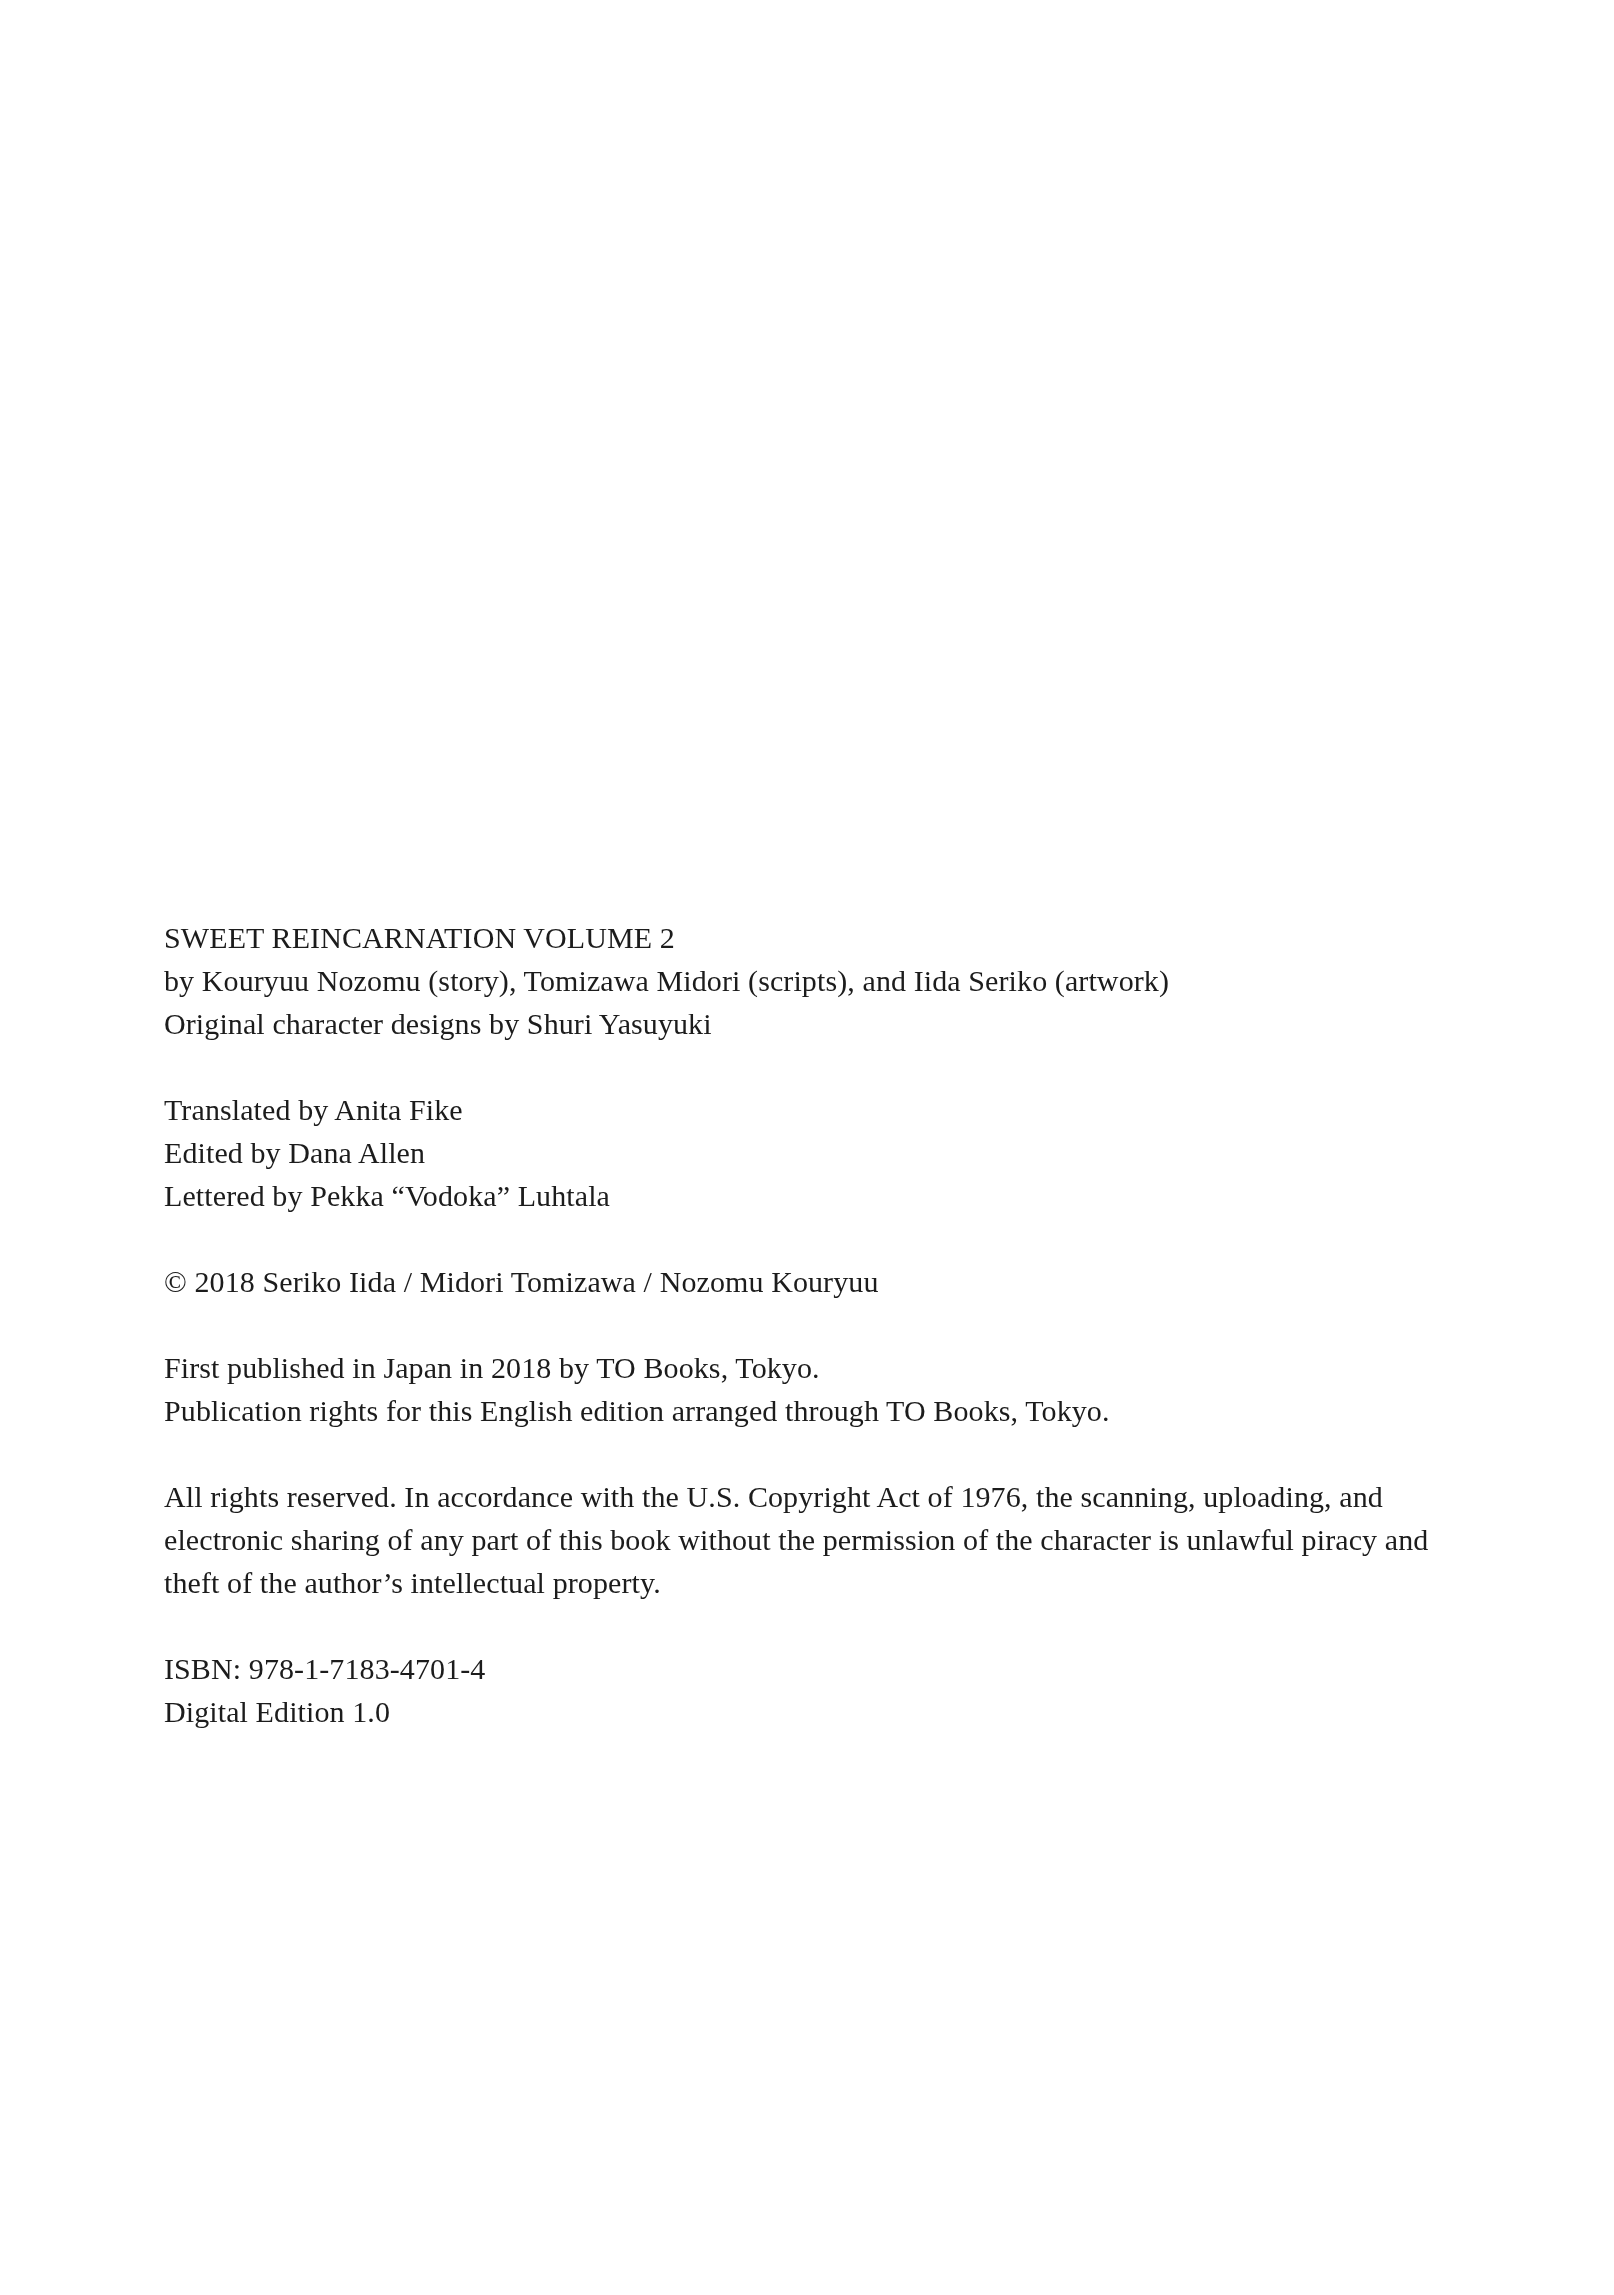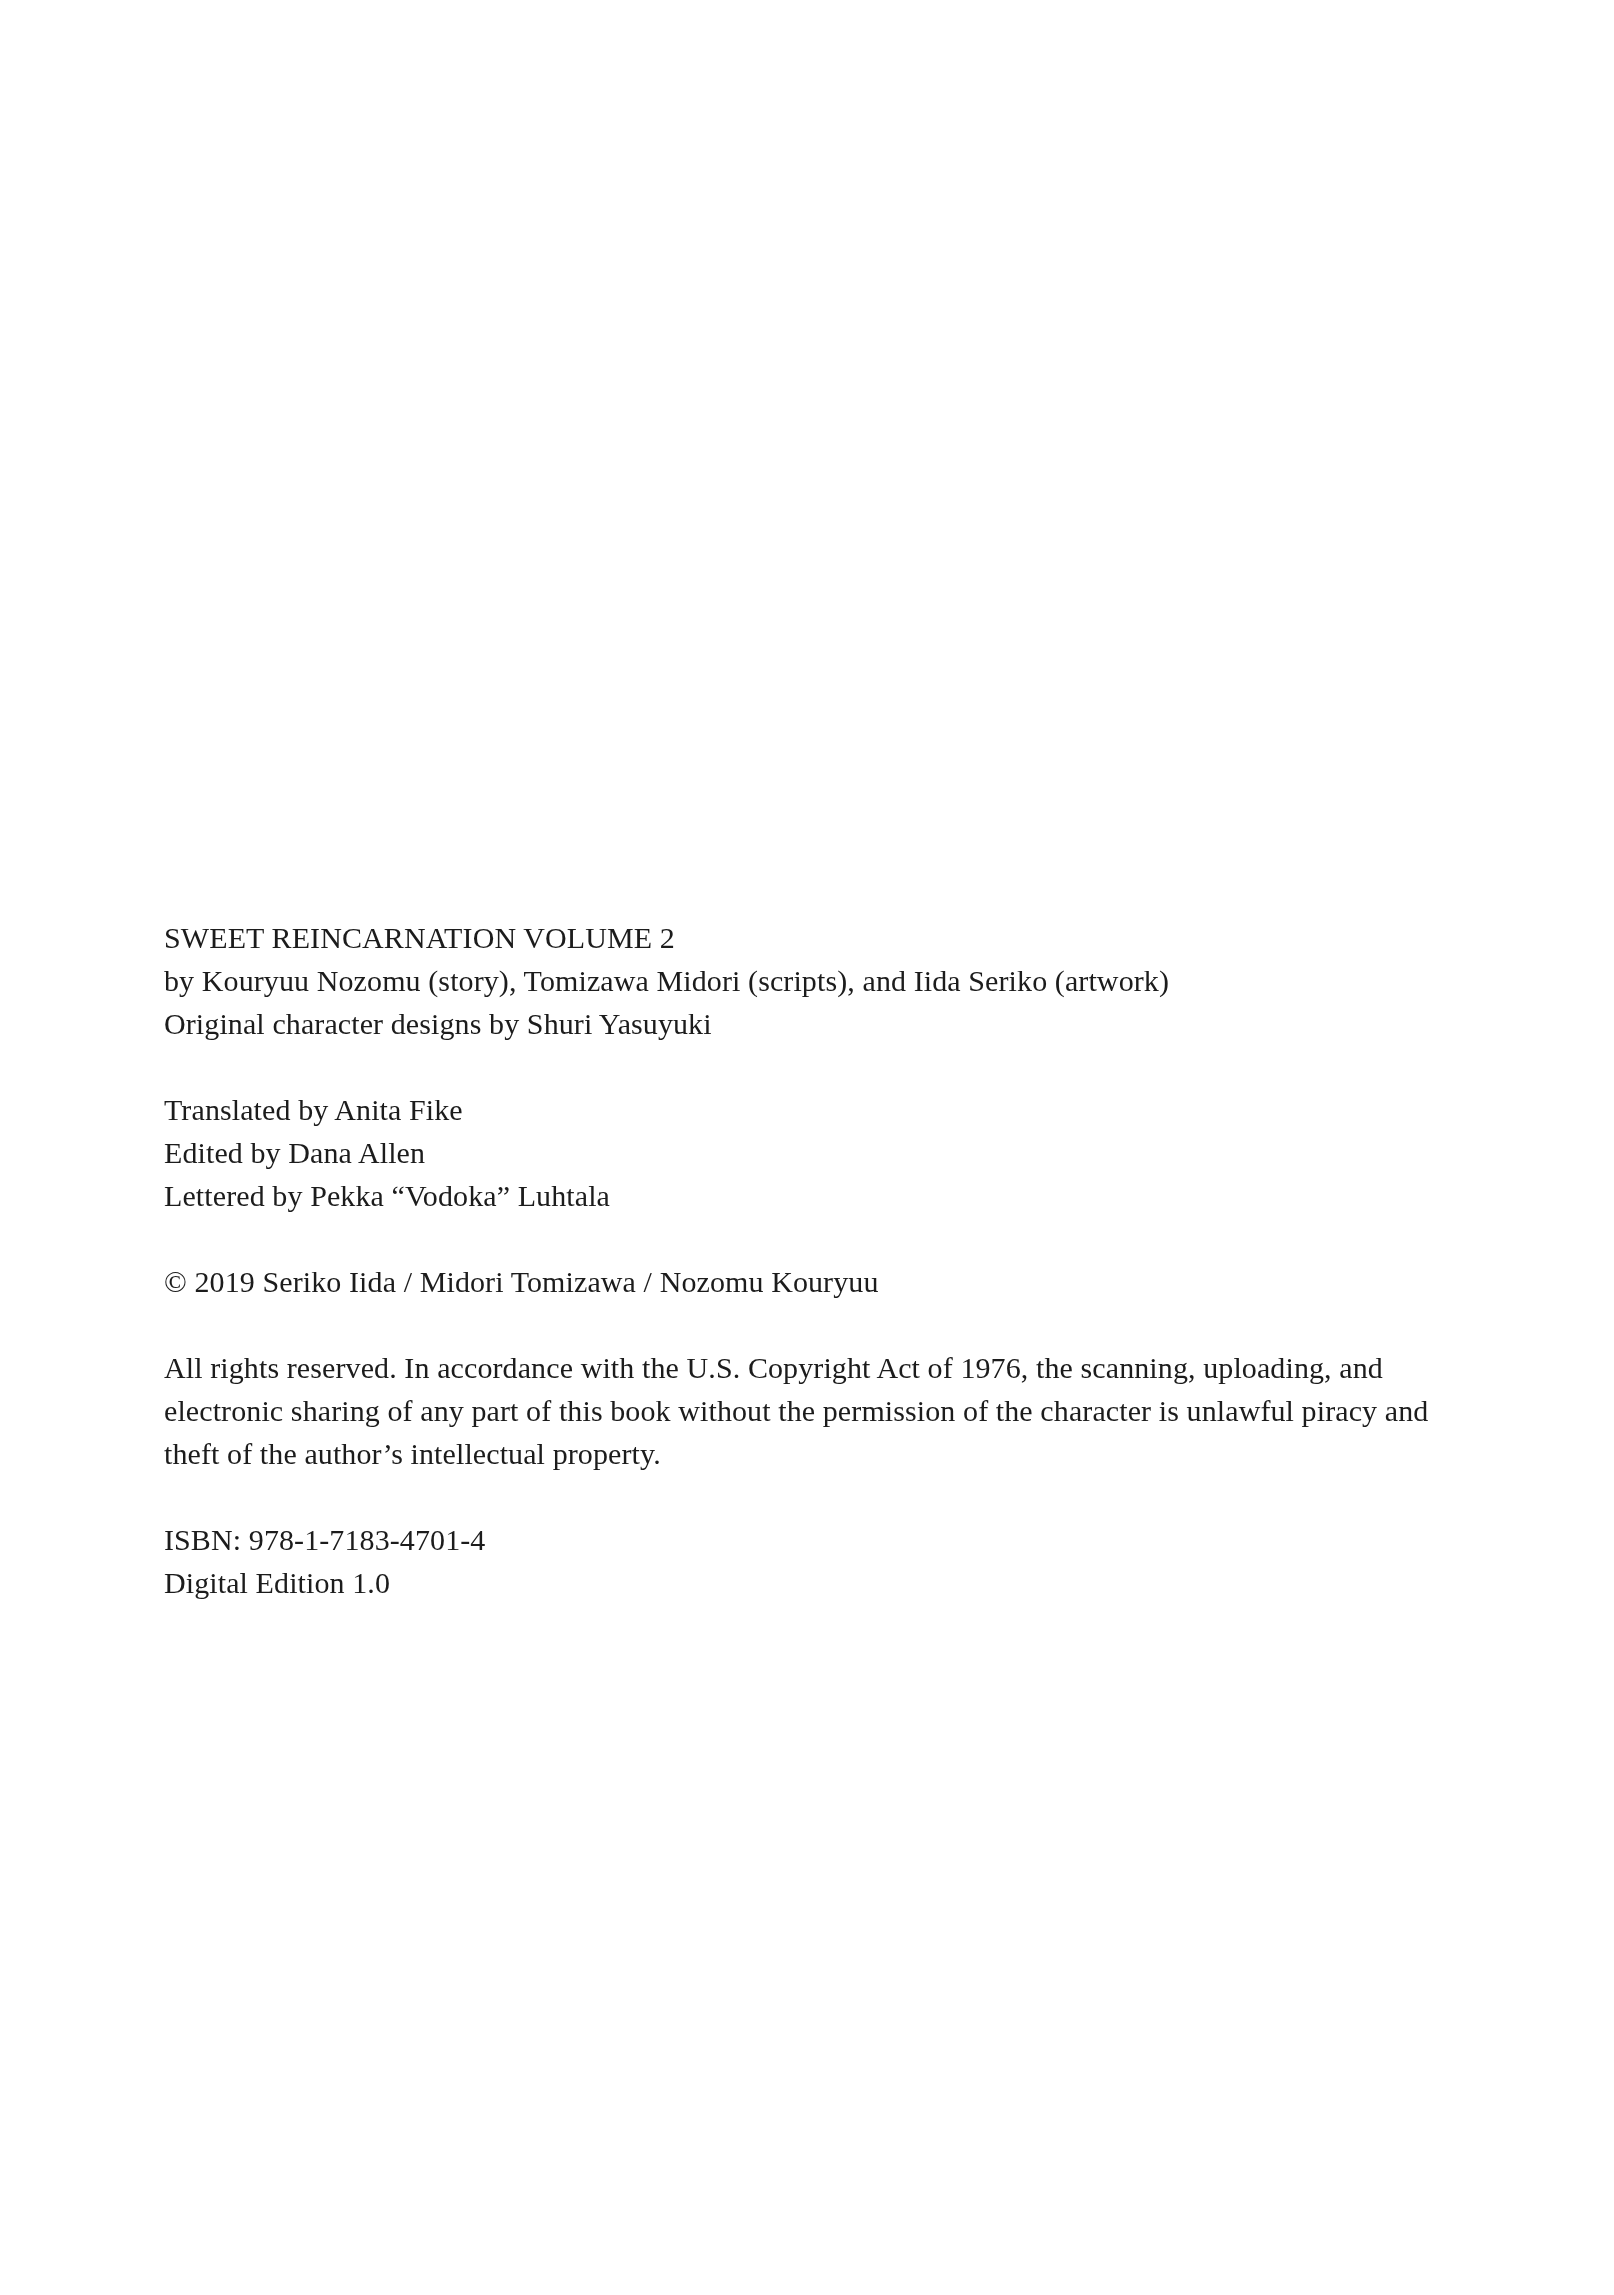--- a/index.html
+++ b/index.html
@@ -44,19 +44,21 @@
 <body>
 
 <div class="page">
   <div class="colophon">
     <p class="block">SWEET REINCARNATION VOLUME 2
 by Kouryuu Nozomu (story), Tomizawa Midori (scripts), and Iida Seriko (artwork)
 Original character designs by Shuri Yasuyuki</p>
     <p class="block">Translated by Anita Fike
 Edited by Dana Allen
 Lettered by Pekka “Vodoka” Luhtala</p>
-    <p class="block">© 2019 Seriko Iida / Midori Tomizawa / Nozomu Kouryuu</p>
+    <p class="block">© 2018 Seriko Iida / Midori Tomizawa / Nozomu Kouryuu</p>
+    <p class="block">First published in Japan in 2018 by TO Books, Tokyo.
+Publication rights for this English edition arranged through TO Books, Tokyo.</p>
     <p class="block">All rights reserved. In accordance with the U.S. Copyright Act of 1976, the scanning, uploading, and electronic sharing of any part of this book without the permission of the character is unlawful piracy and theft of the author’s intellectual property.</p>
     <p class="block">ISBN: 978-1-7183-4701-4
 Digital Edition 1.0</p>
   </div>
 </div>
 
 
 </body></html>

